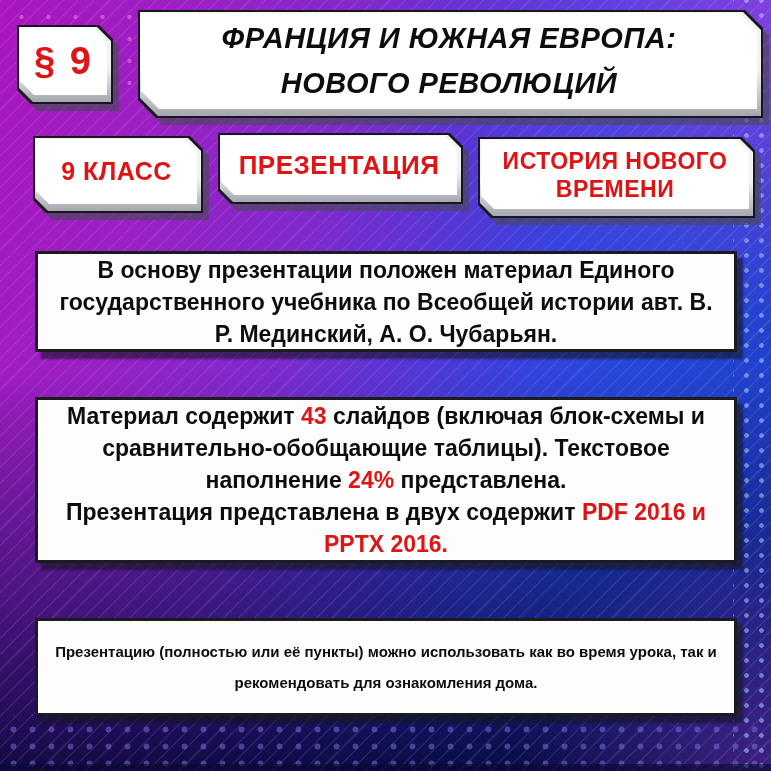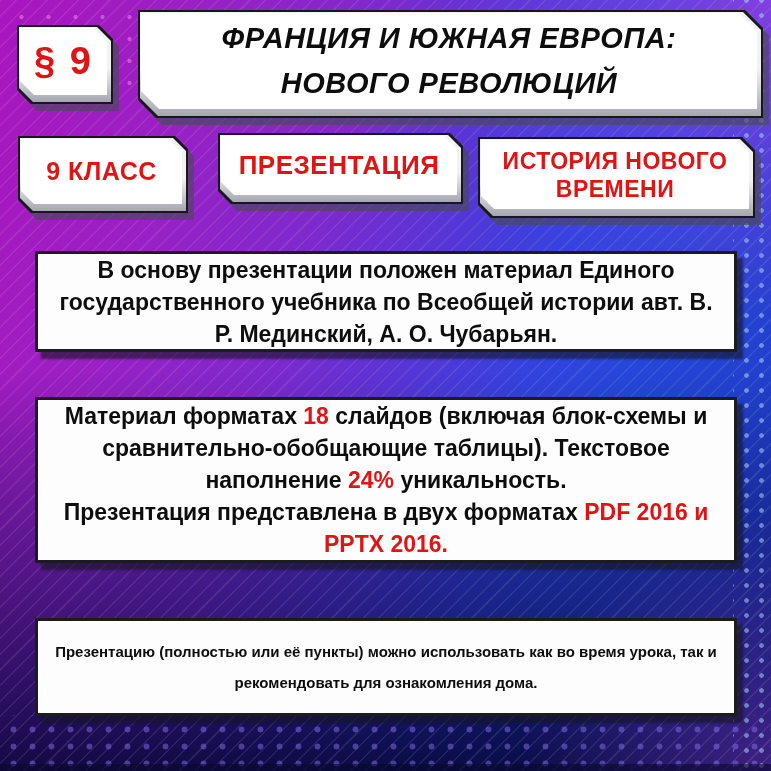--- a/index.html
+++ b/index.html
@@ -93,21 +93,21 @@
 
   <div class="fancy" style="--c:18px;left:138px;top:10px;width:625px;height:108px;">
     <div class="f-border"></div>
     <div class="f-bevel"></div>
     <div class="f-face">
       <span class="title-line">ФРАНЦИЯ И ЮЖНАЯ ЕВРОПА:</span>
       <span class="title-line">НОВОГО РЕВОЛЮЦИЙ</span>
     </div>
   </div>
 
-  <div class="fancy" style="--c:13px;left:18px;top:136px;width:170px;height:77px;">
+  <div class="fancy" style="--c:13px;left:33px;top:136px;width:170px;height:77px;">
     <div class="f-border"></div>
     <div class="f-bevel"></div>
     <div class="f-face">
       <span class="red-label tag-label">9 КЛАСС</span>
     </div>
   </div>
 
   <div class="fancy" style="--c:13px;left:218px;top:133px;width:245px;height:71px;">
     <div class="f-border"></div>
     <div class="f-bevel"></div>
@@ -122,20 +122,20 @@
     <div class="f-face" style="padding:0 10px;">
       <span class="red-label tag-label" style="font-size:23px;line-height:28px;">ИСТОРИЯ НОВОГО ВРЕМЕНИ</span>
     </div>
   </div>
 
   <div class="info" style="left:35px;top:251px;width:702px;height:101px;">
     <div class="txt"><span>В основу презентации положен материал Единого государственного учебника по Всеобщей истории авт. В. Р. Мединский, А. О. Чубарьян.</span></div>
   </div>
 
   <div class="info" style="left:35px;top:397px;width:702px;height:166px;">
-    <div class="txt"><span>Материал форматах </span><span class="red">18</span><span> слайдов (включая блок-схемы и сравнительно-обобщающие таблицы). Текстовое наполнение </span><span class="red">24%</span><span> уникальность.</span><br><span>Презентация представлена в двух форматах </span><span class="red">PDF 2016 и PPTX 2016.</span></div>
+    <div class="txt"><span>Материал содержит </span><span class="red">43</span><span> слайдов (включая блок-схемы и сравнительно-обобщающие таблицы). Текстовое наполнение </span><span class="red">24%</span><span> представлена.</span><br><span>Презентация представлена в двух содержит </span><span class="red">PDF 2016 и PPTX 2016.</span></div>
   </div>
 
   <div class="info" style="left:35px;top:618px;width:702px;height:98px;">
     <div class="txt" style="font-size:15px;line-height:31px;"><span>Презентацию (полностью или её пункты) можно использовать как во время урока, так и рекомендовать для ознакомления дома.</span></div>
   </div>
 
 </div>
 
 </body></html>

